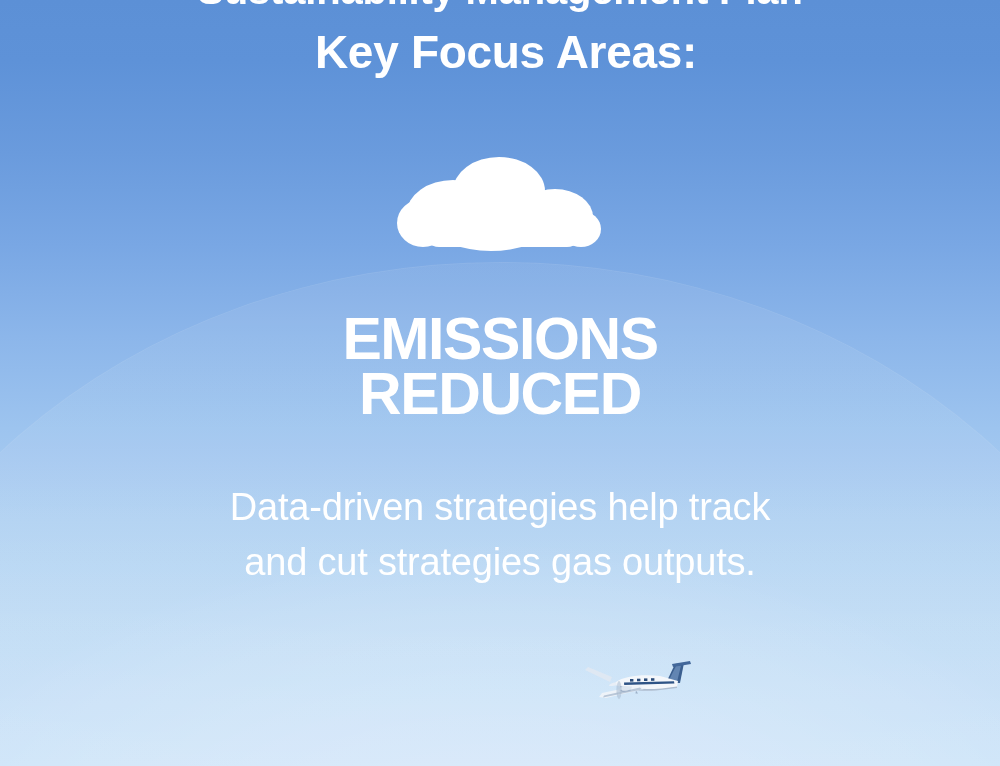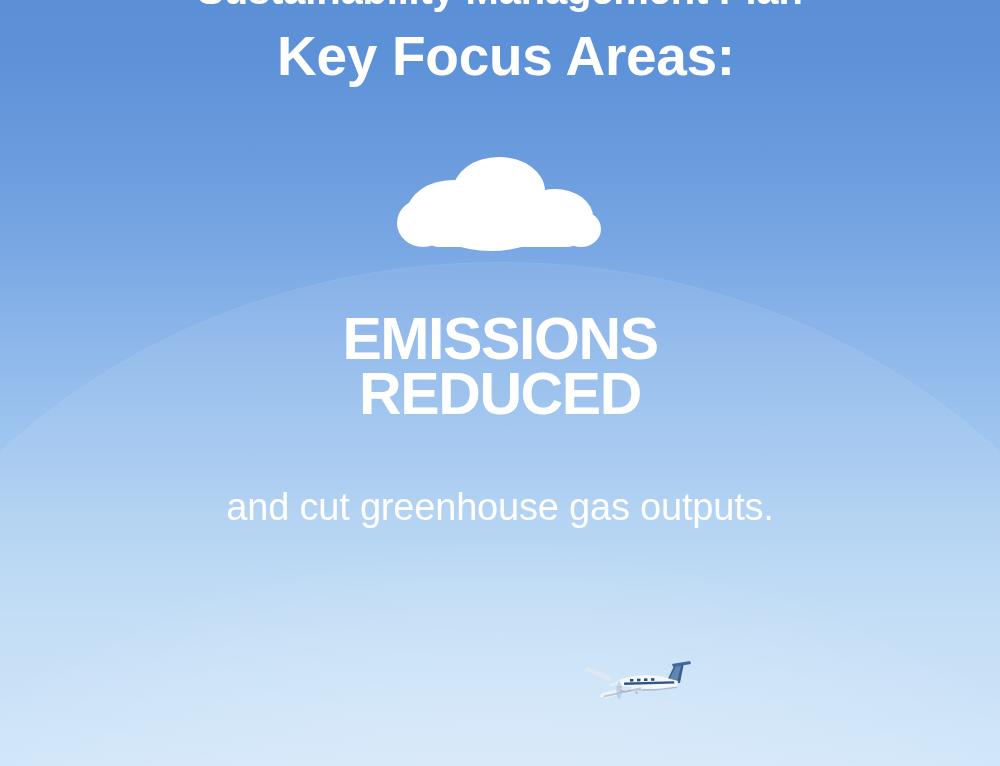--- a/index.html
+++ b/index.html
@@ -93,21 +93,21 @@
     letter-spacing: -0.2px;
     line-height: 1;
     color: #ffffff;
     white-space: nowrap;
   }
 
   .headline-sub {
     position: absolute;
     left: 12px; right: 0;
     top: 29px;
-    font-size: 55px;
+    font-size: 46px;
     font-weight: 700;
     line-height: 1;
     letter-spacing: -0.3px;
     color: #ffffff;
   }
 
   
   .cloud-wrap {
     position: absolute;
     left: 50%;
@@ -187,21 +187,22 @@
         </g>
       </svg>
     </div>
 
     <div class="title">
       <span>EMISSIONS</span>
       <span>REDUCED</span>
     </div>
 
     <div class="body-copy">
-      <span>and cut greenhouse gas outputs.</span>
+      <span>Data-driven strategies help track</span>
+      <span>and cut strategies gas outputs.</span>
     </div>
 
   </div>
 
   <div class="plane">
     <svg viewBox="0 0 115 56" xmlns="http://www.w3.org/2000/svg" aria-hidden="true">
       <g>
 
         <path d="M32 22 L8 12 L5 15 L30 27 Z" fill="#dfe8f2" opacity="0.95"></path>
 

